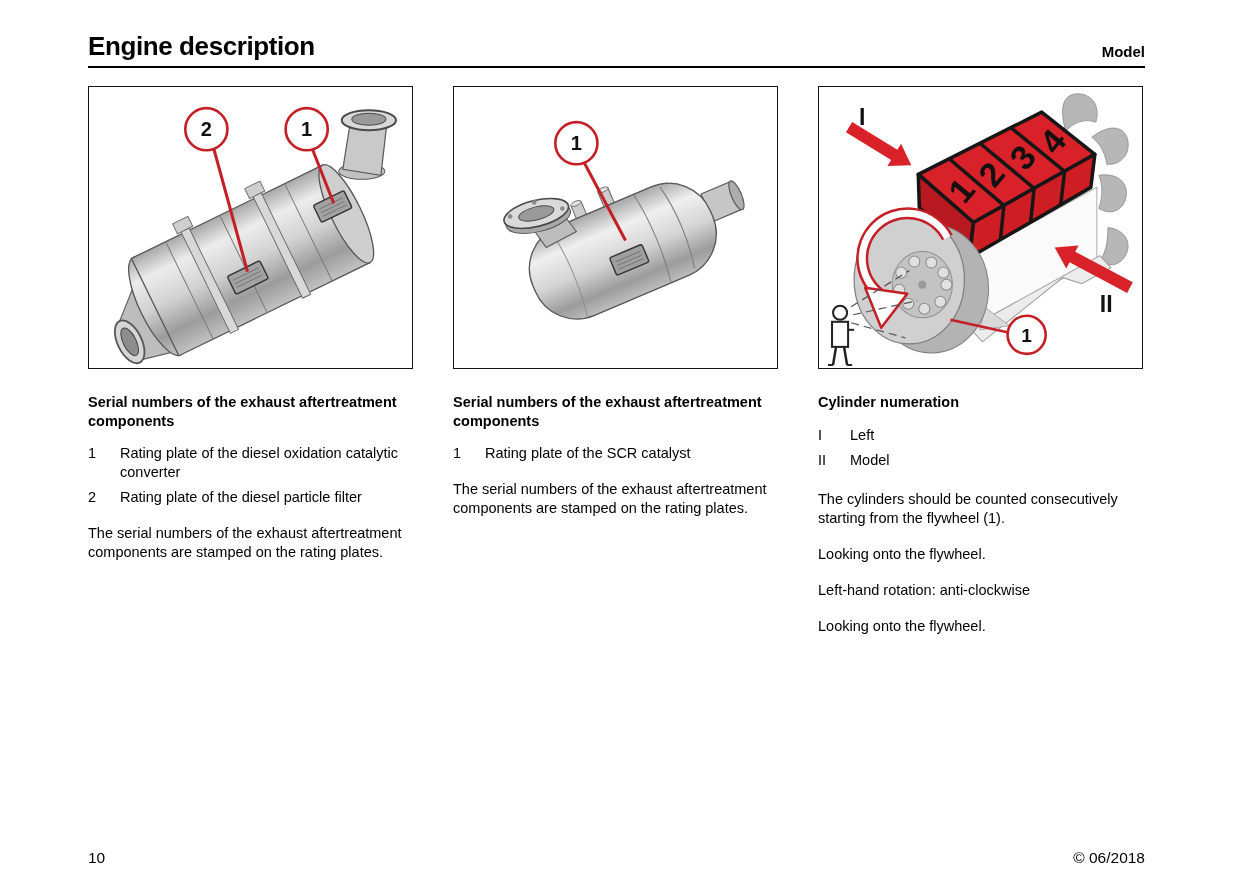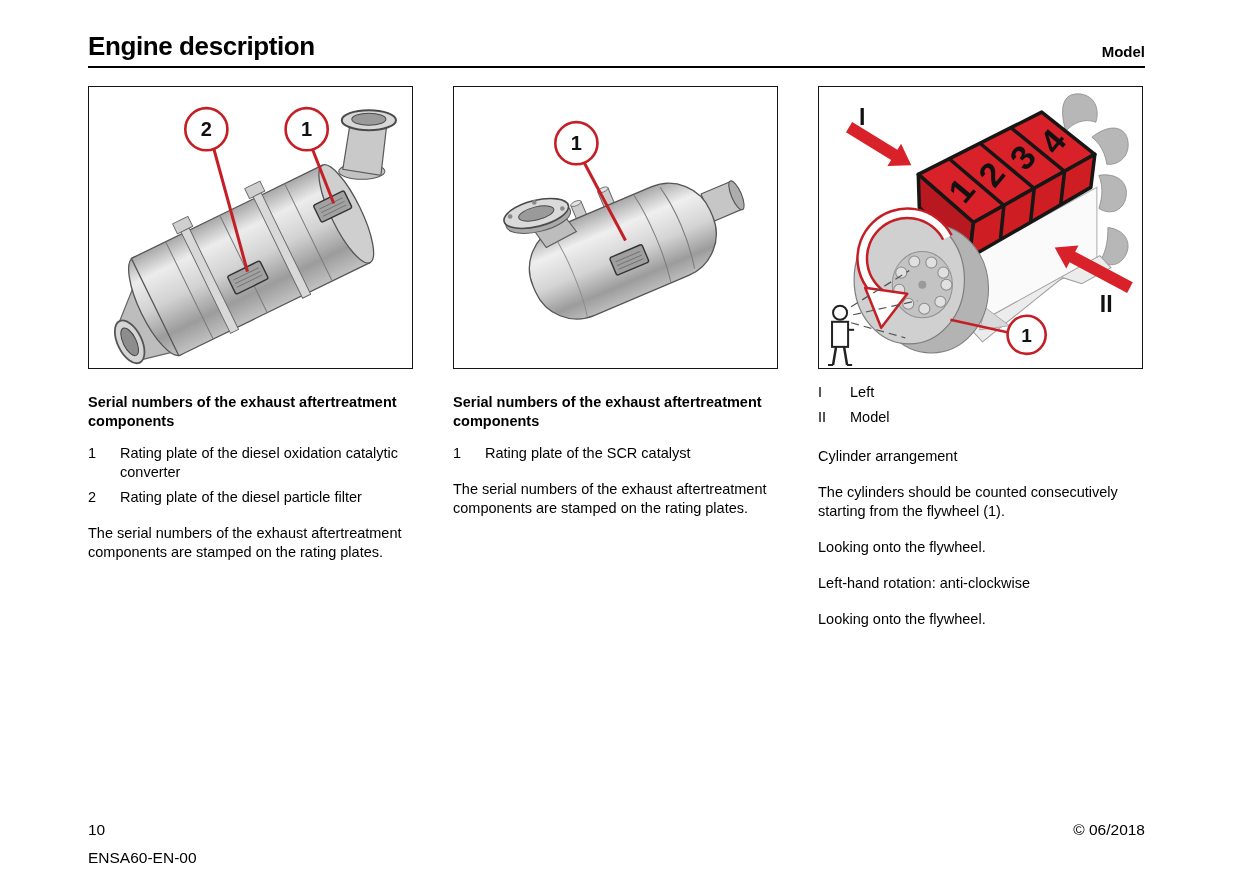--- a/index.html
+++ b/index.html
@@ -224,39 +224,38 @@
             <polygon points="312.8,194.7 255.4,164.1 258.7,157.9 235,160 246.5,180.9 249.8,174.7 307.2,205.3" fill="#d92129"></polygon>
             <text x="280" y="224" font-size="23" font-weight="bold">II</text>
 
             <line x1="131" y1="232" x2="190" y2="245" stroke="#c51f26" stroke-width="2.6"></line>
             <g>
               <circle cx="207" cy="247" r="19" fill="#fff" stroke="#c51f26" stroke-width="2.6"></circle>
               <text x="207" y="254" text-anchor="middle" font-size="19" font-weight="bold">1</text>
             </g>
           </svg>
         </div>
+        <div class="caption">Cylinder numeration</div>
         <div class="itemlist legend">
           <div class="item">
             <span class="num">I</span>
             <span>Left</span>
           </div>
           <div class="item">
             <span class="num">II</span>
             <span>Model</span>
           </div>
         </div>
-        <div class="para">Cylinder arrangement</div>
         <div class="para">The cylinders should be counted consecutively starting from the flywheel (1).</div>
         <div class="para">Looking onto the flywheel.</div>
         <div class="para">Left-hand rotation: anti-clockwise</div>
         <div class="para">Looking onto the flywheel.</div>
       </div>
     </div>
   </div>
 
   <div class="footer">
     <div class="frow">
       <span>10</span>
       <span>© 06/2018</span>
     </div>
-    <div>ENSA60-EN-00</div>
   </div>
 </div>
 
 </body></html>

